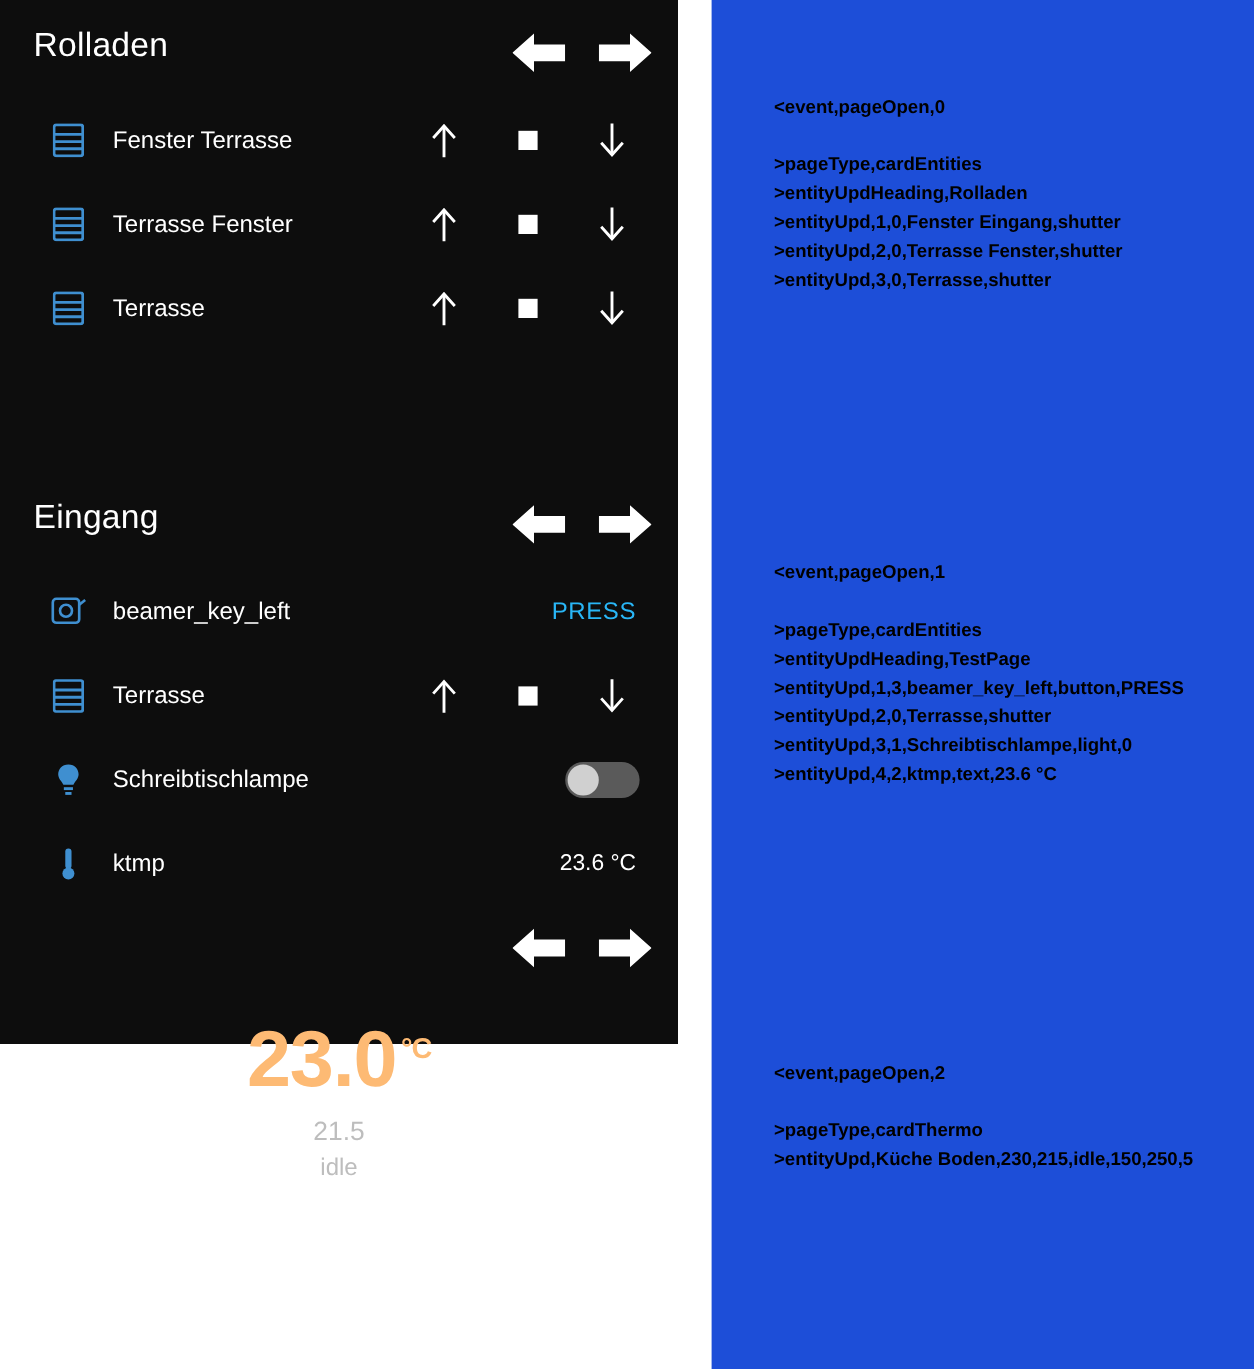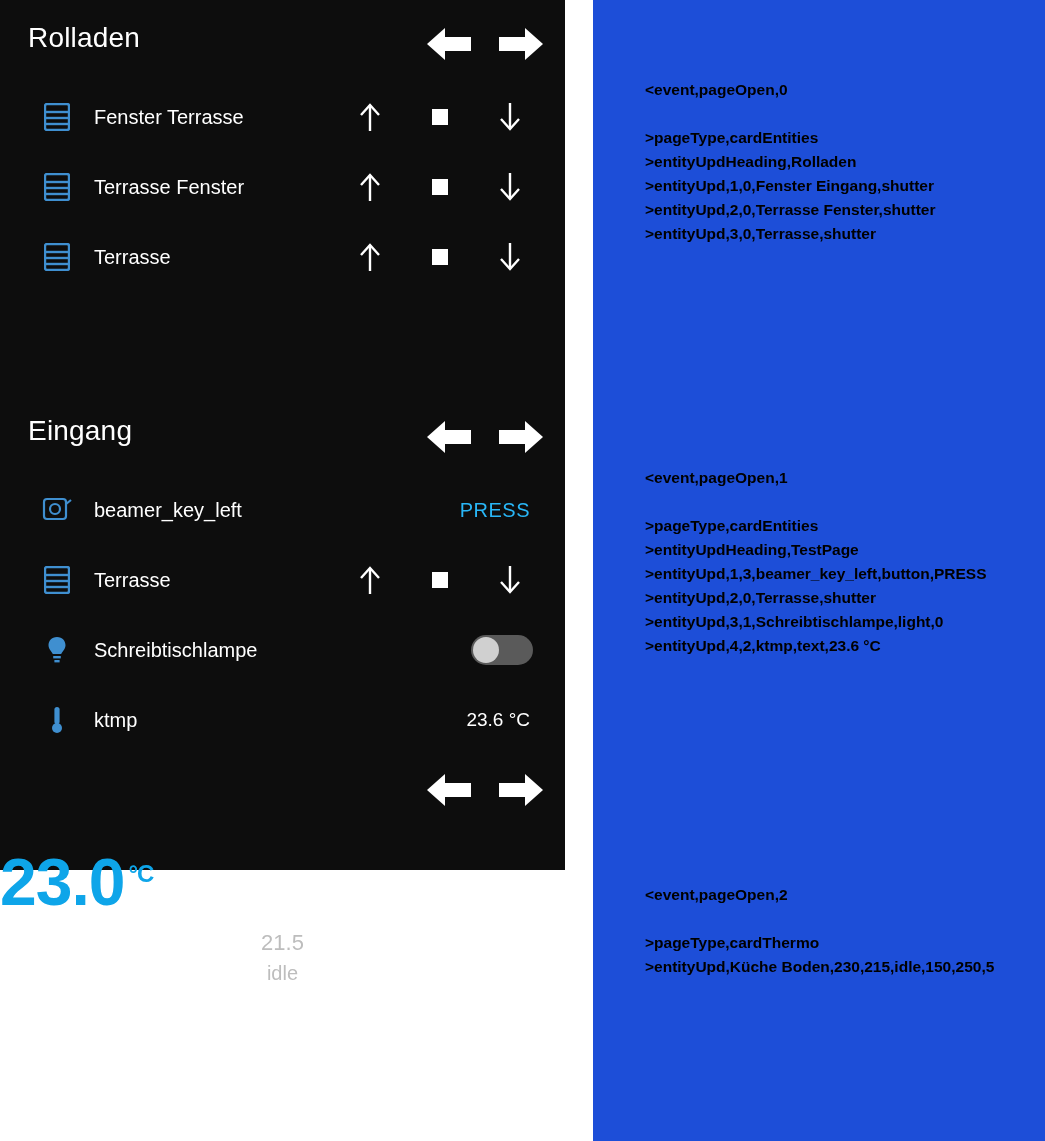--- a/index.html
+++ b/index.html
@@ -152,21 +152,22 @@
   }
   .thermo-body {
     position: relative;
     height: 230px;
   }
   .big-temp {
     position: absolute;
     left: 0;
     right: 0;
     top: 22px;
-    color: #0ea5e9;
+    text-align: center;
+    color: #fdba74;
     font-size: 66px;
     font-weight: bold;
     letter-spacing: -1px;
   }
   .big-temp .unit {
     font-size: 24px;
     font-weight: bold;
     vertical-align: super;
     margin-left: 4px;
   }

